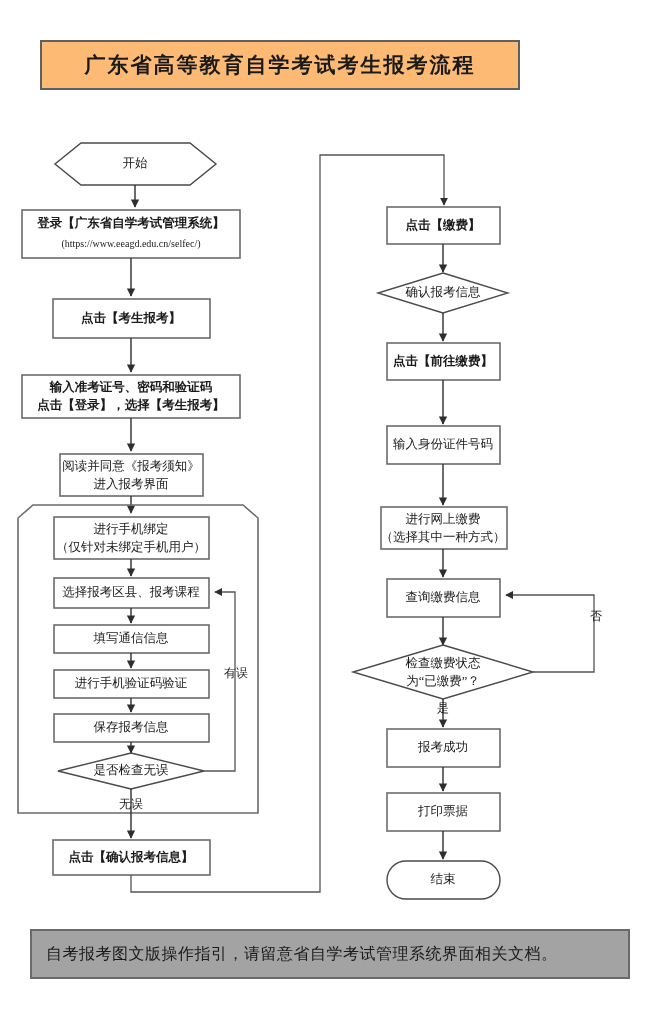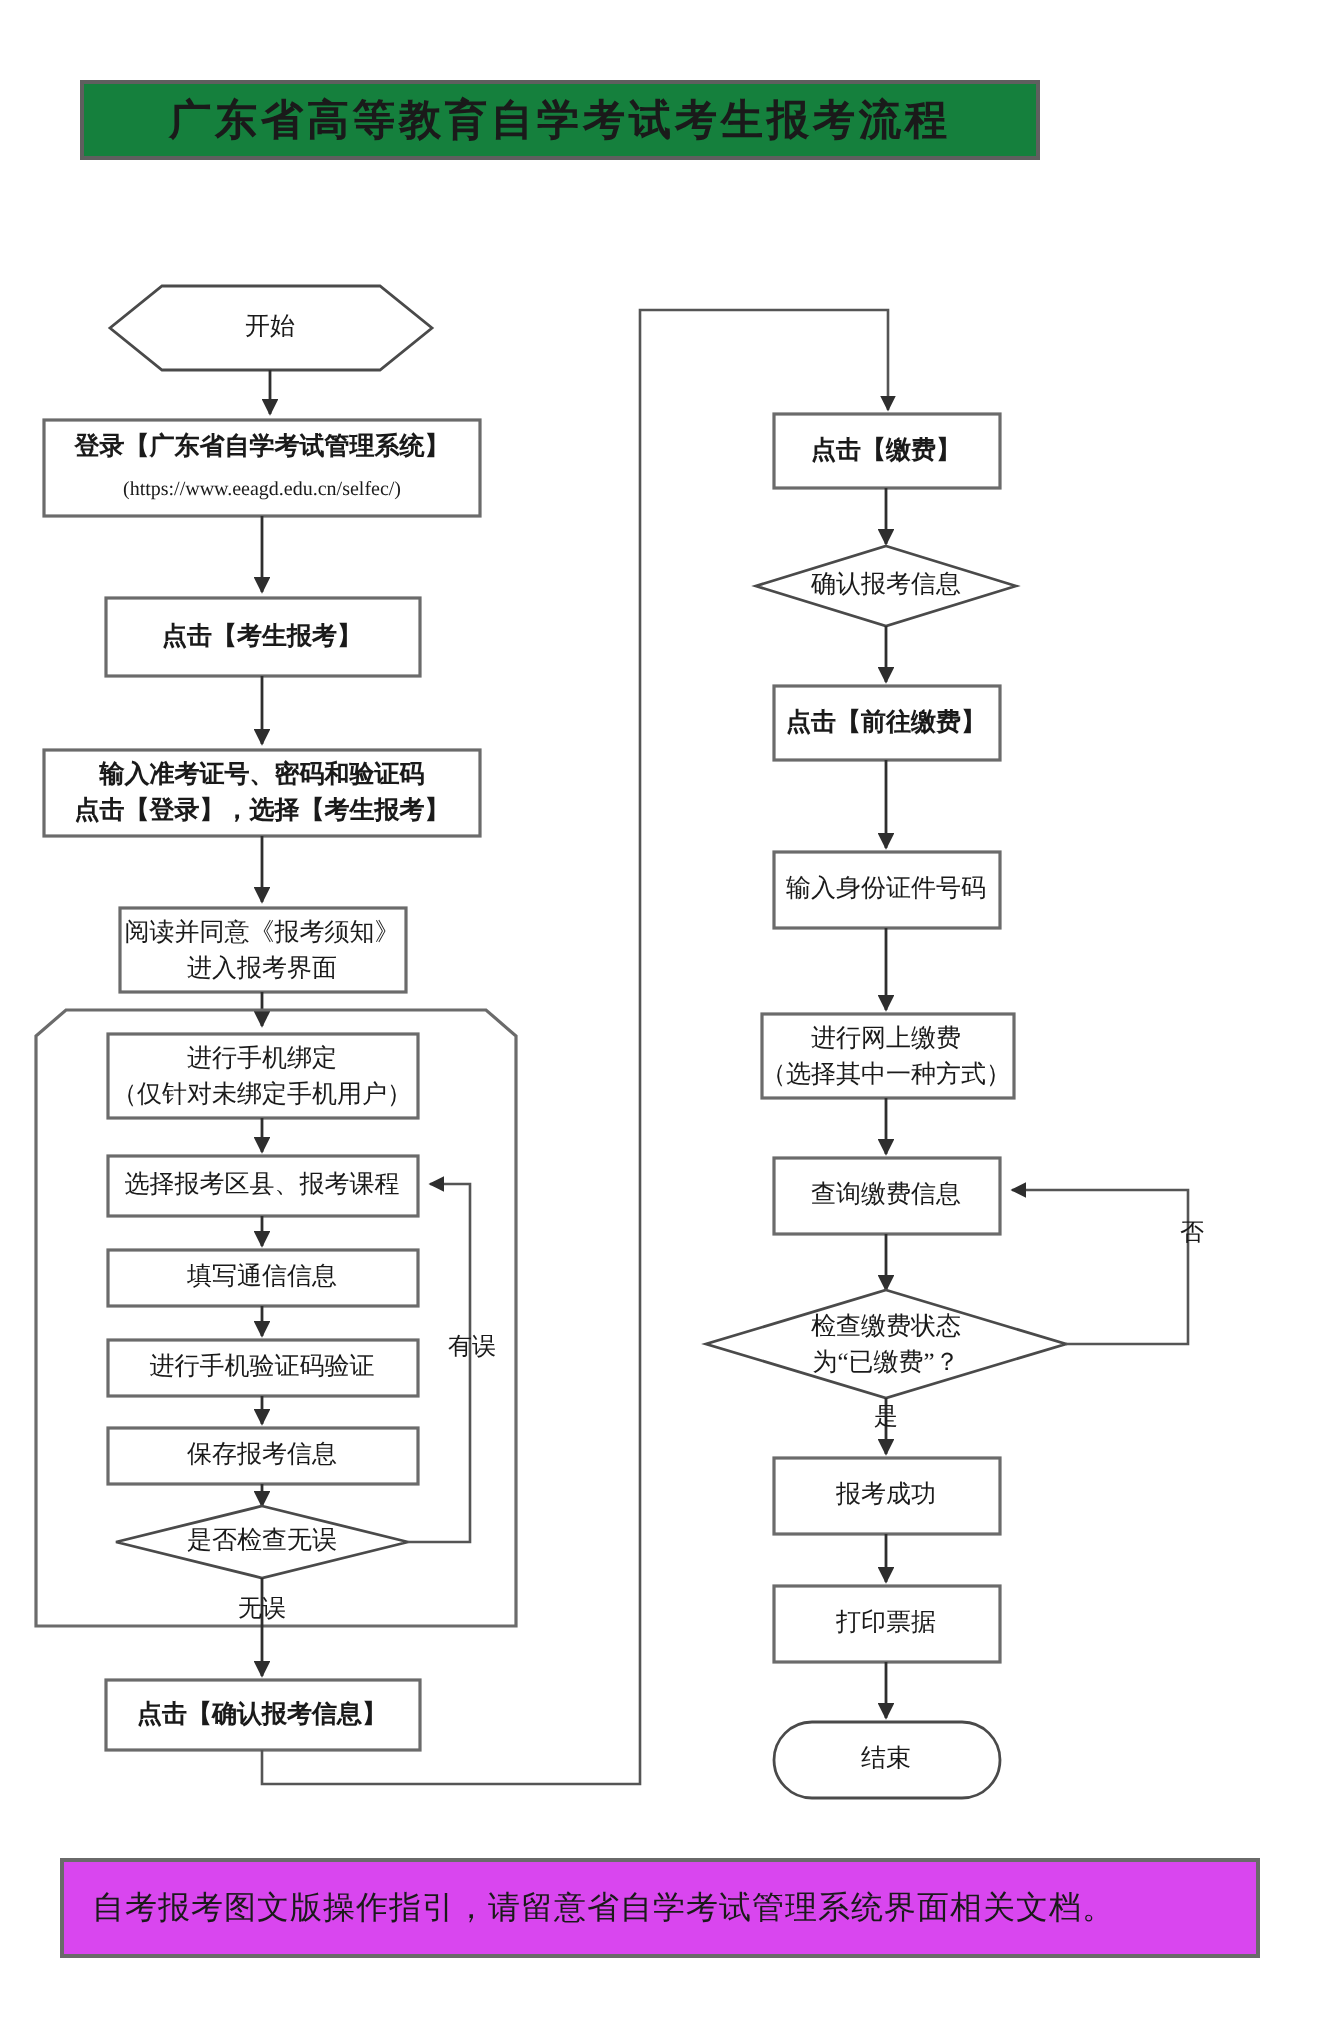--- a/index.html
+++ b/index.html
@@ -6,33 +6,33 @@
   body{
     width:660px;height:1016px;
     font-family:"Liberation Serif","DejaVu Serif",serif;
     color:#1a1a1a;
     position:relative;
     overflow:hidden;
   }
   #root{position:relative;width:660px;height:1016px;}
 
   .title-box{
-    position:absolute;left:40px;top:40px;width:480px;height:40px;
-    border:2px solid #5f5f5f;background:#15803d;
+    position:absolute;left:40px;top:40px;width:480px;height:50px;
+    border:2px solid #5f5f5f;background:#fdba74;
     display:flex;align-items:center;justify-content:center;
     box-sizing:border-box;
   }
   .title-text{
     font-size:21px;font-weight:bold;letter-spacing:2px;
     font-family:"Liberation Serif","DejaVu Serif",serif;
   }
 
   .footer-box{
     position:absolute;left:30px;top:929px;width:600px;height:50px;
-    border:2px solid #6a6a6a;background:#d946ef;
+    border:2px solid #6a6a6a;background:#a3a3a3;
     display:flex;align-items:center;
     box-sizing:border-box;padding-left:14px;
   }
   .footer-text{font-size:16px;letter-spacing:0.5px;}
 
   svg#flow{position:absolute;left:0;top:0;width:660px;height:1016px;}
   svg#flow text{
     font-family:"Liberation Serif","DejaVu Serif",serif;
     fill:#1a1a1a;
     text-anchor:middle;

